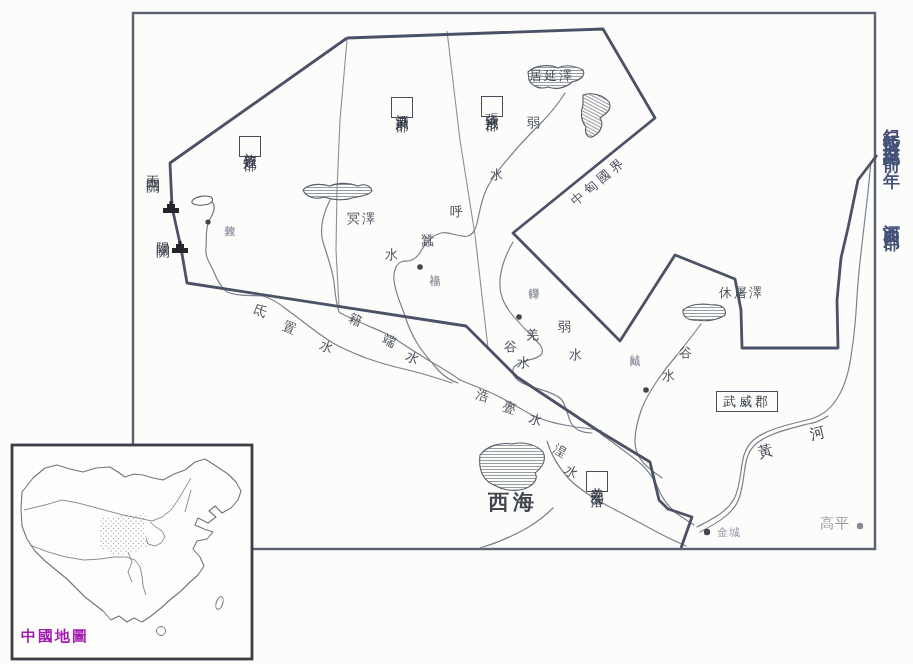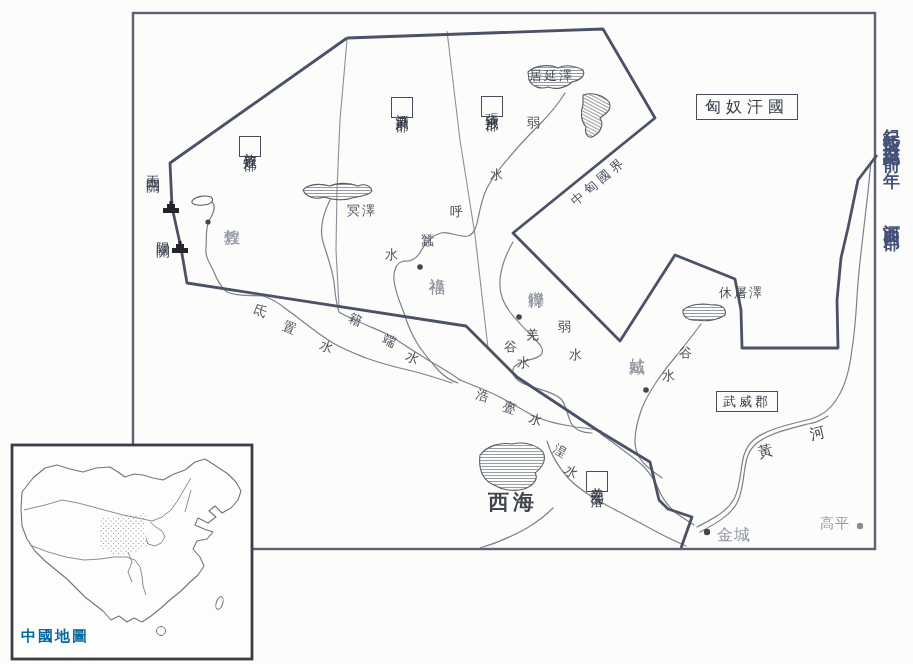--- a/index.html
+++ b/index.html
@@ -4,40 +4,40 @@
 <style>
   html,body{margin:0;padding:0;background:#f4f4f1;}
   .stage{position:relative;width:913px;height:664px;background:#fcfcfa;overflow:hidden;
          font-family:"DejaVu Sans",sans-serif;}
   svg{position:absolute;left:0;top:0;}
   .lbl{position:absolute;line-height:1;white-space:nowrap;color:#474d59;}
   .v{writing-mode:vertical-rl;text-orientation:upright;}
   .light{color:#9196a2;}
   .dark{color:#3a404d;}
   .lake-name{color:#474d59;font-size:13px;letter-spacing:2px;}
-  .city{font-size:16px;letter-spacing:1px;}
+  .city{font-size:11px;letter-spacing:1px;}
   .pass{font-size:13.5px;letter-spacing:2px;}
   .box-v{position:absolute;writing-mode:vertical-rl;text-orientation:upright;
          border:1.5px solid #454c5a;color:#333a47;font-size:13.5px;letter-spacing:3px;
          padding:5px 3px;line-height:1;background:rgba(252,252,250,.75);}
   .box-h{position:absolute;border:1.5px solid #454c5a;color:#333a47;font-size:16px;
          letter-spacing:5px;padding:4px 8px;line-height:1;background:rgba(252,252,250,.75);}
   .box-h.small{font-size:13px;letter-spacing:3px;padding:3px 6px;}
   .rc{position:absolute;width:15px;height:15px;line-height:15px;text-align:center;
       font-size:13px;color:#454b57;}
   .rc.big{font-size:15px;color:#3f4552;}
   .border-label{position:absolute;left:556px;top:172px;width:86px;text-align:center;
       transform:rotate(-40deg);font-size:13px;letter-spacing:4px;color:#4a5060;}
   .title-col{position:absolute;left:883px;top:114px;writing-mode:vertical-rl;
       text-orientation:upright;font-size:17px;font-weight:bold;color:#445078;
       letter-spacing:4px;line-height:1;}
   .title-col .t2{display:inline-block;margin-top:24px;}
   .xihai-name{font-size:21px;font-weight:bold;letter-spacing:4px;color:#41464f;}
   .inset-caption{position:absolute;left:21px;top:627px;font-size:15px;letter-spacing:2px;
-      color:#0369a1;font-weight:bold;text-align:center;}
+      color:#a21caf;font-weight:bold;text-align:center;}
 </style>
 </head>
 <body>
 
 <div class="stage">
 
   <svg width="913" height="664" viewBox="0 0 913 664">
     <defs>
       <pattern id="hatchH" width="4" height="3" patternUnits="userSpaceOnUse">
         <path d="M0,1.5 H4" stroke="#6d737e" stroke-width="0.7"></path>
@@ -129,36 +129,35 @@
 
   <div class="title-col">
     <span>紀元前二世紀・前一一一年</span>
     <span class="t2">河西四郡</span>
   </div>
 
   <div class="box-v" style="left:239px;top:136px;">敦煌郡</div>
   <div class="box-v" style="left:391px;top:97px;">酒泉郡</div>
   <div class="box-v" style="left:481px;top:96px;">張掖郡</div>
   <div class="box-h small" style="left:716px;top:391px;">武威郡</div>
-  <div class="box-h" style="left:696px;top:94px;">匈奴汗國</div>
   <div class="box-v" style="left:586px;top:471px;">羌部落</div>
 
   <div class="border-label">中匈國界</div>
 
   <div class="lbl v dark pass" style="left:146px;top:165px;">玉門關</div>
   <div class="lbl v dark pass" style="left:156px;top:232px;">陽關</div>
   <div class="lbl v light city" style="left:224px;top:216px;">敦煌</div>
   <div class="lbl v light city" style="left:429px;top:265px;">祿福</div>
   <div class="lbl v light city" style="left:528px;top:279px;">觻得</div>
   <div class="lbl v light city" style="left:629px;top:345px;">姑臧</div>
   <div class="lbl light city" style="left:717px;top:527px;">金城</div>
   <div class="lbl light city" style="left:820px;top:516px;font-size:14px;">高平</div>
 
   <div class="lbl lake-name" style="left:529px;top:49px;margin-top:20px;">居延澤</div>
-  <div class="lbl lake-name" style="left:347px;top:204px;">冥澤</div>
+  <div class="lbl lake-name" style="left:347px;top:212px;">冥澤</div>
   <div class="lbl lake-name" style="left:673px;top:286px;margin-left:46px;">休屠澤</div>
   <div class="lbl xihai-name" style="left:488px;top:492px;">西海</div>
 
   <span class="rc" style="left:526px;top:115px;">弱</span>
   <span class="rc" style="left:489px;top:167px;">水</span>
 
   <span class="rc" style="left:557px;top:319px;">弱</span>
   <span class="rc" style="left:568px;top:347px;">水</span>
 
   <span class="rc" style="left:449px;top:204px;">呼</span>

